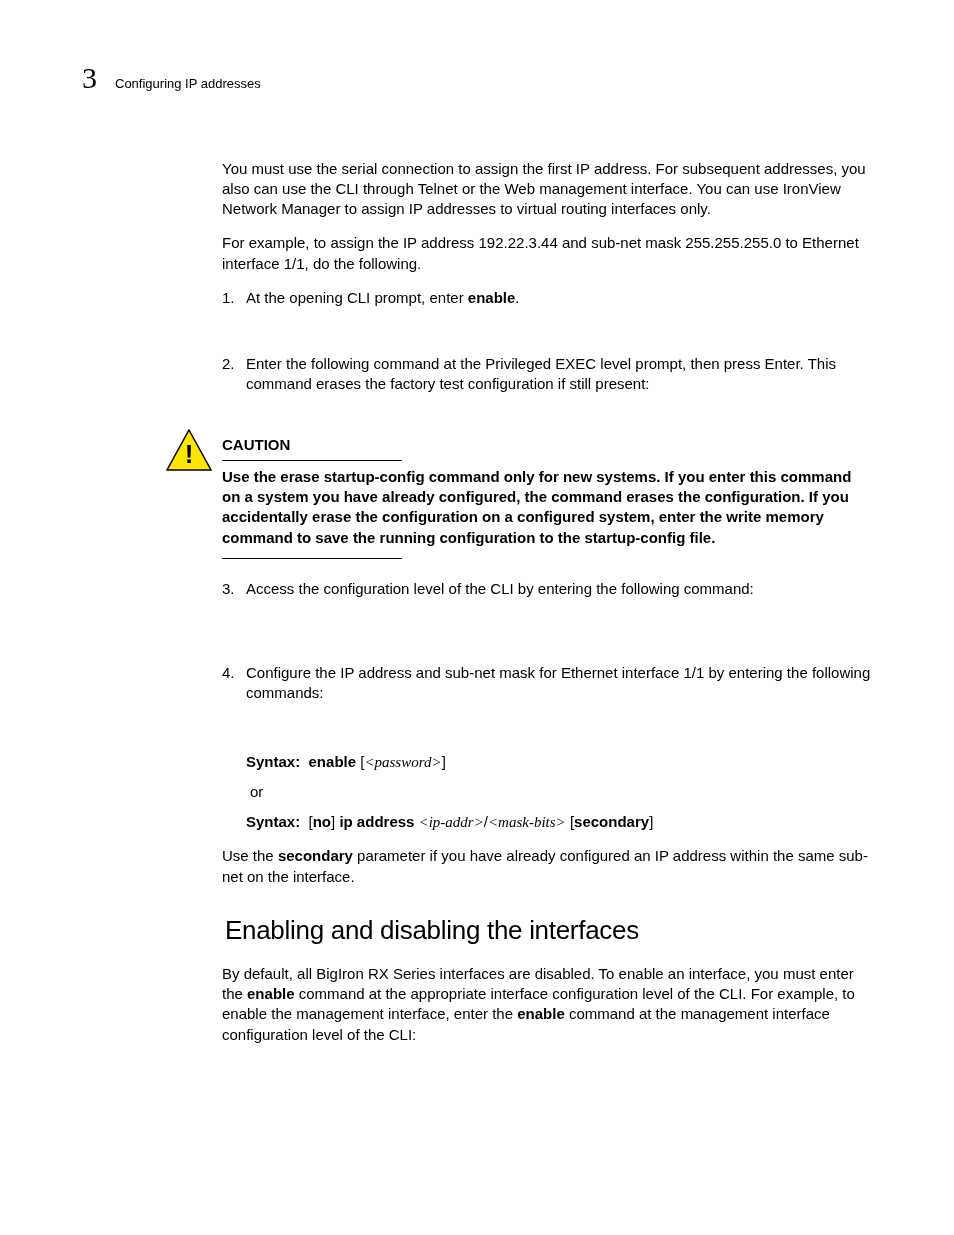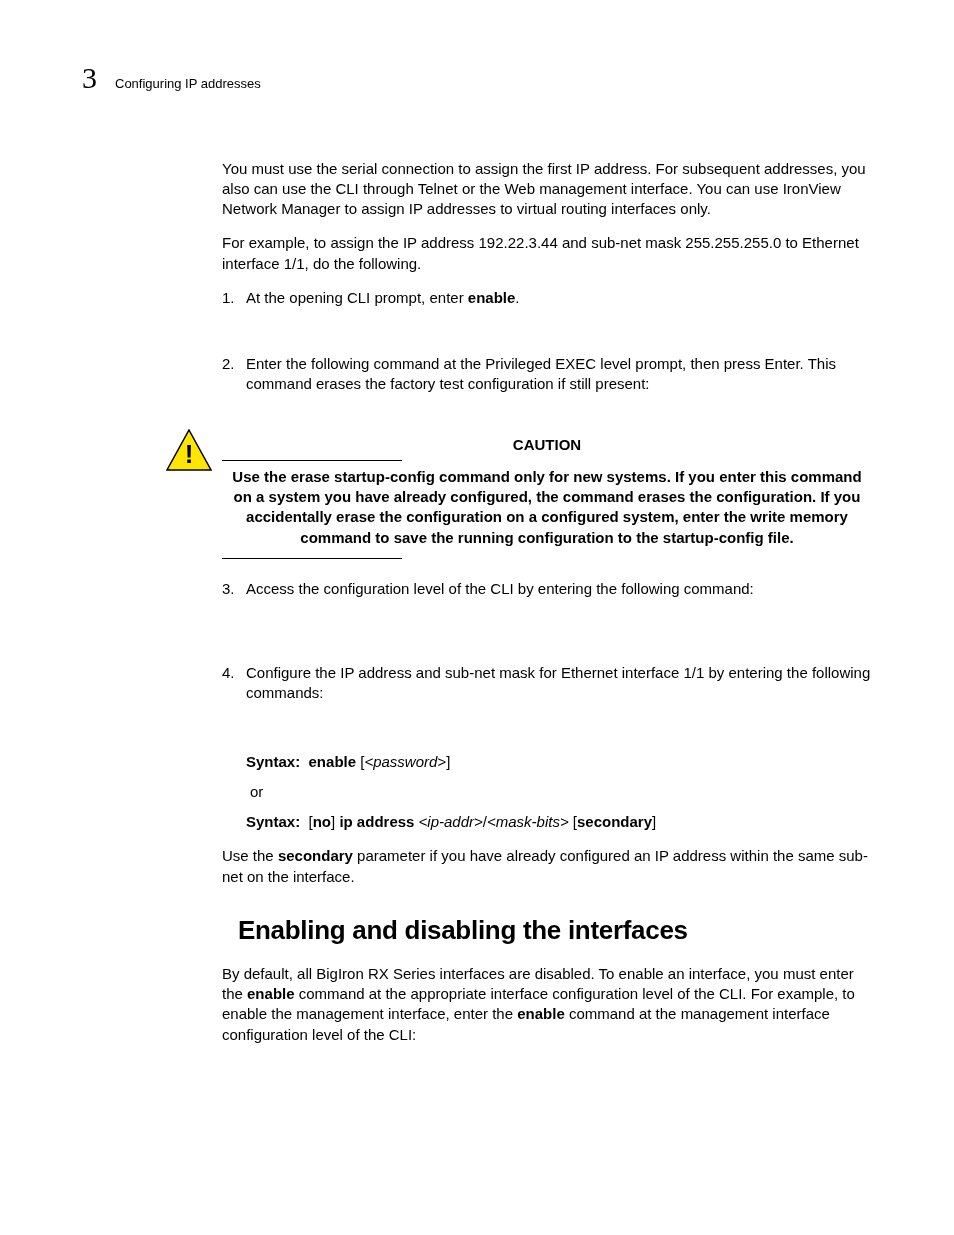--- a/index.html
+++ b/index.html
@@ -56,21 +56,21 @@
     align-items: flex-start;
     margin: 0 0 20px 0;
   }
   .caution-icon {
     width: 46px;
     flex-shrink: 0;
     margin-left: -56px;
     margin-right: 10px;
     margin-top: -6px;
   }
-  .caution-body { flex: 1; text-align: center; }
+  .caution-body { flex: 1; }
   .caution-label {
     font-weight: bold;
     display: inline-block;
     margin-bottom: 2px;
     padding-bottom:1px;
   }
   .caution-rule {
     border: none;
     border-top: 1px solid #000;
     margin: 2px 0 6px 0;
@@ -78,28 +78,28 @@
   }
   .caution-rule.bottom { margin: 10px 0 0 0; }
   .syntax-block {
     margin: 0 0 14px 0;
     padding-left: 24px;
   }
   .syntax-line { margin-bottom: 10px; }
   .or-line { margin: 0 0 10px 4px; }
   .h2 {
     font-family: Arial, Helvetica, sans-serif;
-    font-weight: 700;
+    font-weight: 400;
     font-size: 26px;
-    margin: 26px 0 16px 16px;
+    margin: 26px 0 16px 3px;
     font-stretch: condensed;
     letter-spacing: -0.3px;
   }
   b { font-weight: bold; }
-  i { font-style: italic; }
+  i { font-style: italic; font-family: Liberation Serif, serif; }
 </style>
 </head>
 <body>
 <div class="page">
 
 <div class="header">
   <span class="chapnum">3</span>
   <span class="chaptitle">Configuring IP addresses</span>
 </div>
 

